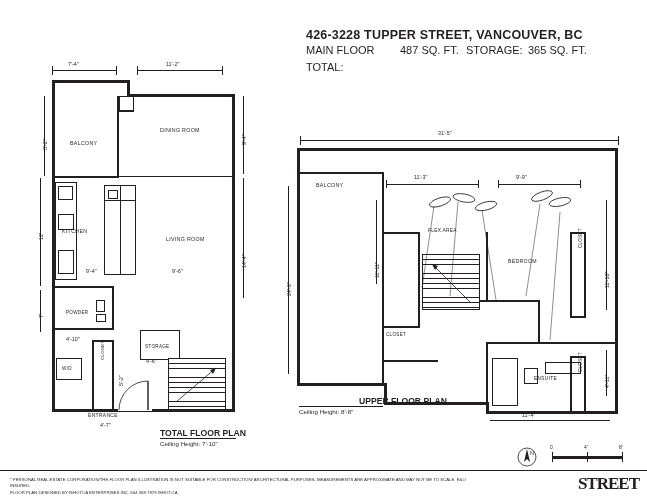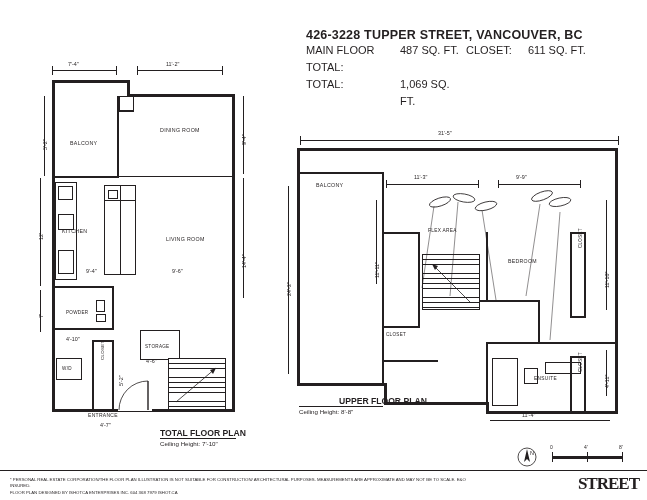--- a/index.html
+++ b/index.html
@@ -48,26 +48,22 @@
 <body>
 
 <div class="root">
 
   <div class="header">
     <div class="title">426-3228 TUPPER STREET, VANCOUVER, BC</div>
     <div class="stats">
       <div class="row">
         <span class="lbl">MAIN FLOOR TOTAL:</span>
         <span class="val">487 SQ. FT.</span>
-        <span class="lbl2">CLOSET:</span>
-        <span class="val2">611 SQ. FT.</span>
-      </div>
-      <div class="row">
-        <span class="lbl">TOTAL:</span>
-        <span class="val">1,069 SQ. FT.</span>
+        <span class="lbl2">STORAGE:</span>
+        <span class="val2">365 SQ. FT.</span>
       </div>
     </div>
   </div>
 
   <div>
 
     <div class="thin" style="left:52px;top:70px;width:64px;height:1px;"></div>
     <div class="thin" style="left:52px;top:66px;width:1px;height:9px;"></div>
     <div class="thin" style="left:116px;top:66px;width:1px;height:9px;"></div>
     <div class="dim" style="left:68px;top:61px;">7'-4"</div>
@@ -252,21 +248,21 @@
 
     <div class="thin" style="left:606px;top:200px;width:1px;height:110px;"></div>
     <div class="dimv" style="left:604px;top:288px;">11'-10"</div>
 
     <div class="thin" style="left:606px;top:350px;width:1px;height:46px;"></div>
     <div class="dimv" style="left:604px;top:388px;">4'-11"</div>
 
     <div class="thin" style="left:490px;top:420px;width:120px;height:1px;"></div>
     <div class="dim" style="left:522px;top:412px;">11'-4"</div>
 
-    <div class="planlabel" style="left:292px;top:396px;padding-left:47px;">UPPER FLOOR PLAN</div>
+    <div class="planlabel" style="left:312px;top:396px;padding-left:47px;">UPPER FLOOR PLAN</div>
     <div class="thin" style="left:299px;top:406px;width:84px;height:1px;"></div>
     <div class="plansub" style="left:299px;top:408px;">Ceiling Height: 8'-8"</div>
   </div>
 
   <svg style="position:absolute;left:515px;top:444px;" width="30" height="26">
     <circle cx="12" cy="13" r="9" fill="none" stroke="#231f20" stroke-width="0.8"></circle>
     <polygon points="12,5 9,18 12,15 15,18" fill="#231f20"></polygon>
   </svg>
   <div style="position:absolute;left:530px;top:450px;font-size:5.5px;">N</div>
 

